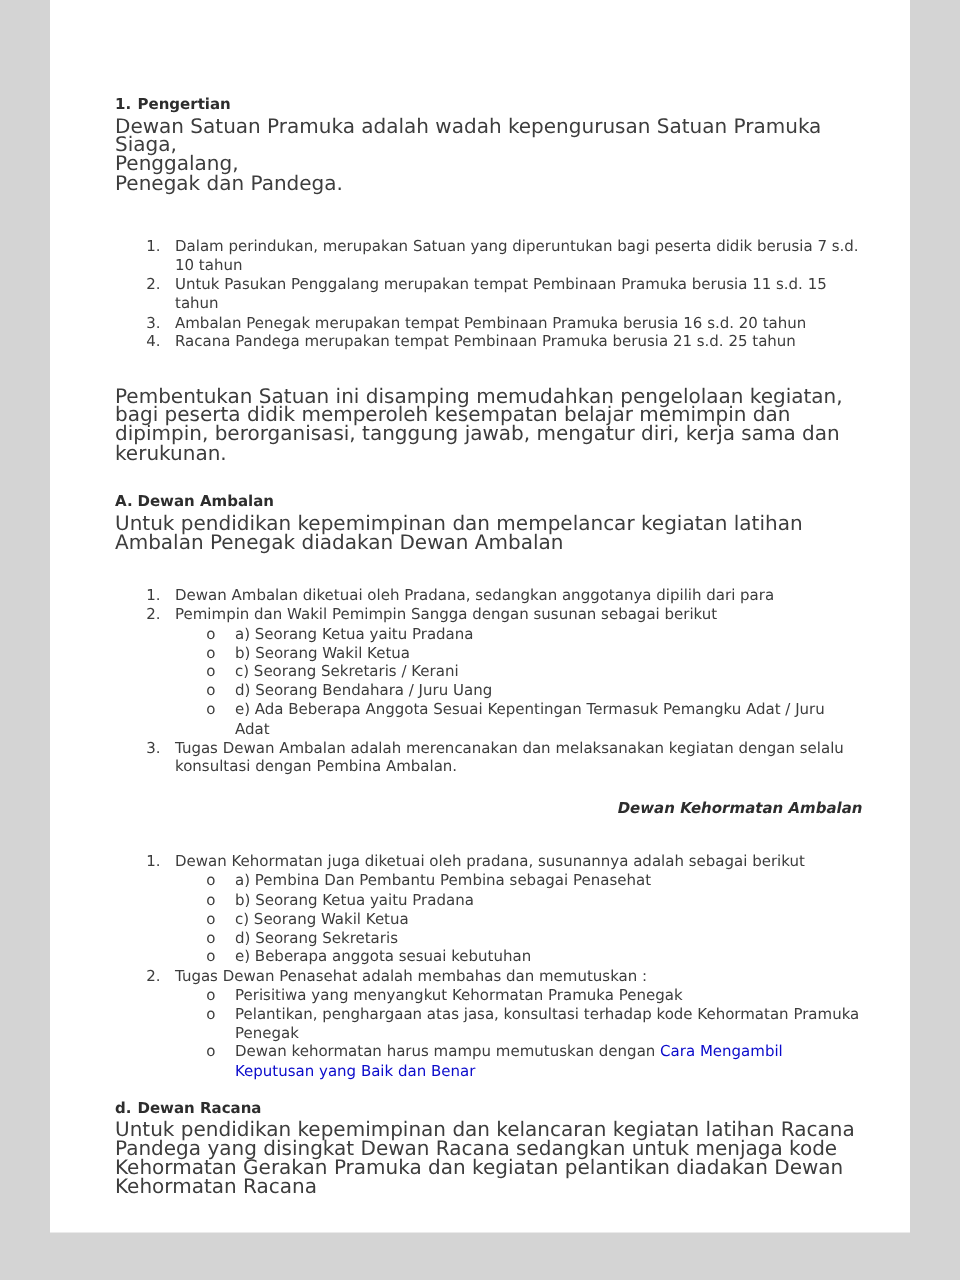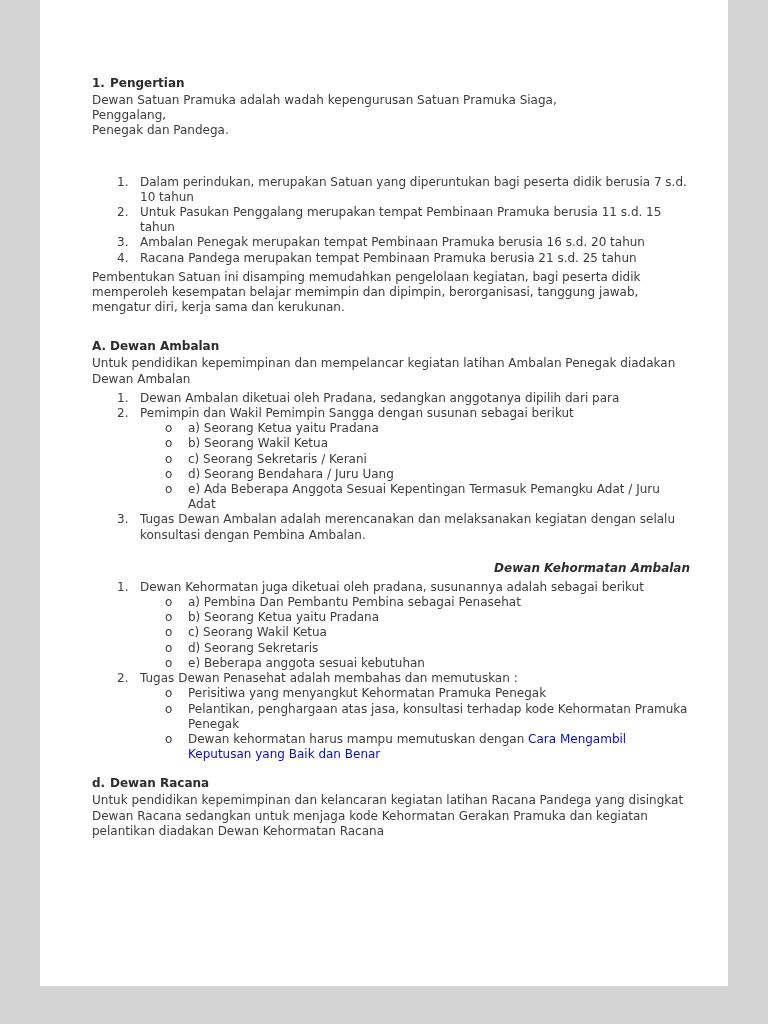--- a/index.html
+++ b/index.html
@@ -16,35 +16,35 @@
     background: var(--page_bg, #ffffff);
     padding: 76px 38px 0 52px;
     overflow: hidden;
   }
   .h {
     font-size: 12px; line-height: 15px; font-weight: bold;
     color: var(--heading, #2d2d2d); margin: 0;
   }
   .hp { display: inline-block; width: 18px; }
   .para {
-    font-size: 12px; line-height: 15.2px;
+    font-size: 16px; line-height: 15.2px;
     color: var(--text, #3d3d3d); margin: 2px 0 0 0;
   }
   .preline { white-space: pre-line; }
   .list { font-size: 12px; line-height: 15.2px; color: var(--text, #3d3d3d); }
   .l1 { margin-left: 25px; }
   .li { display: flex; align-items: flex-start; }
   .mk { flex: 0 0 23px; }
   .tx { flex: 1; min-width: 0; }
   .sub { margin-left: 48px; }
   .italic { font-style: italic; }
   .indent1 { margin-left: 25px; text-align: right; }
   .mt-xl { margin-top: 36px; }
   .mt-lg { margin-top: 24px; }
-  .mt-md { margin-top: 4px; }
+  .mt-md { margin-top: 28px; }
   .mt-sm { margin-top: 14px; }
   .mt-heading { margin-top: 18px; }
   .link { color: var(--link, #0b0bcb); cursor: pointer; }
 </style>
 </head>
 <body>
 
 <div class="viewport">
   <div class="page">
 

